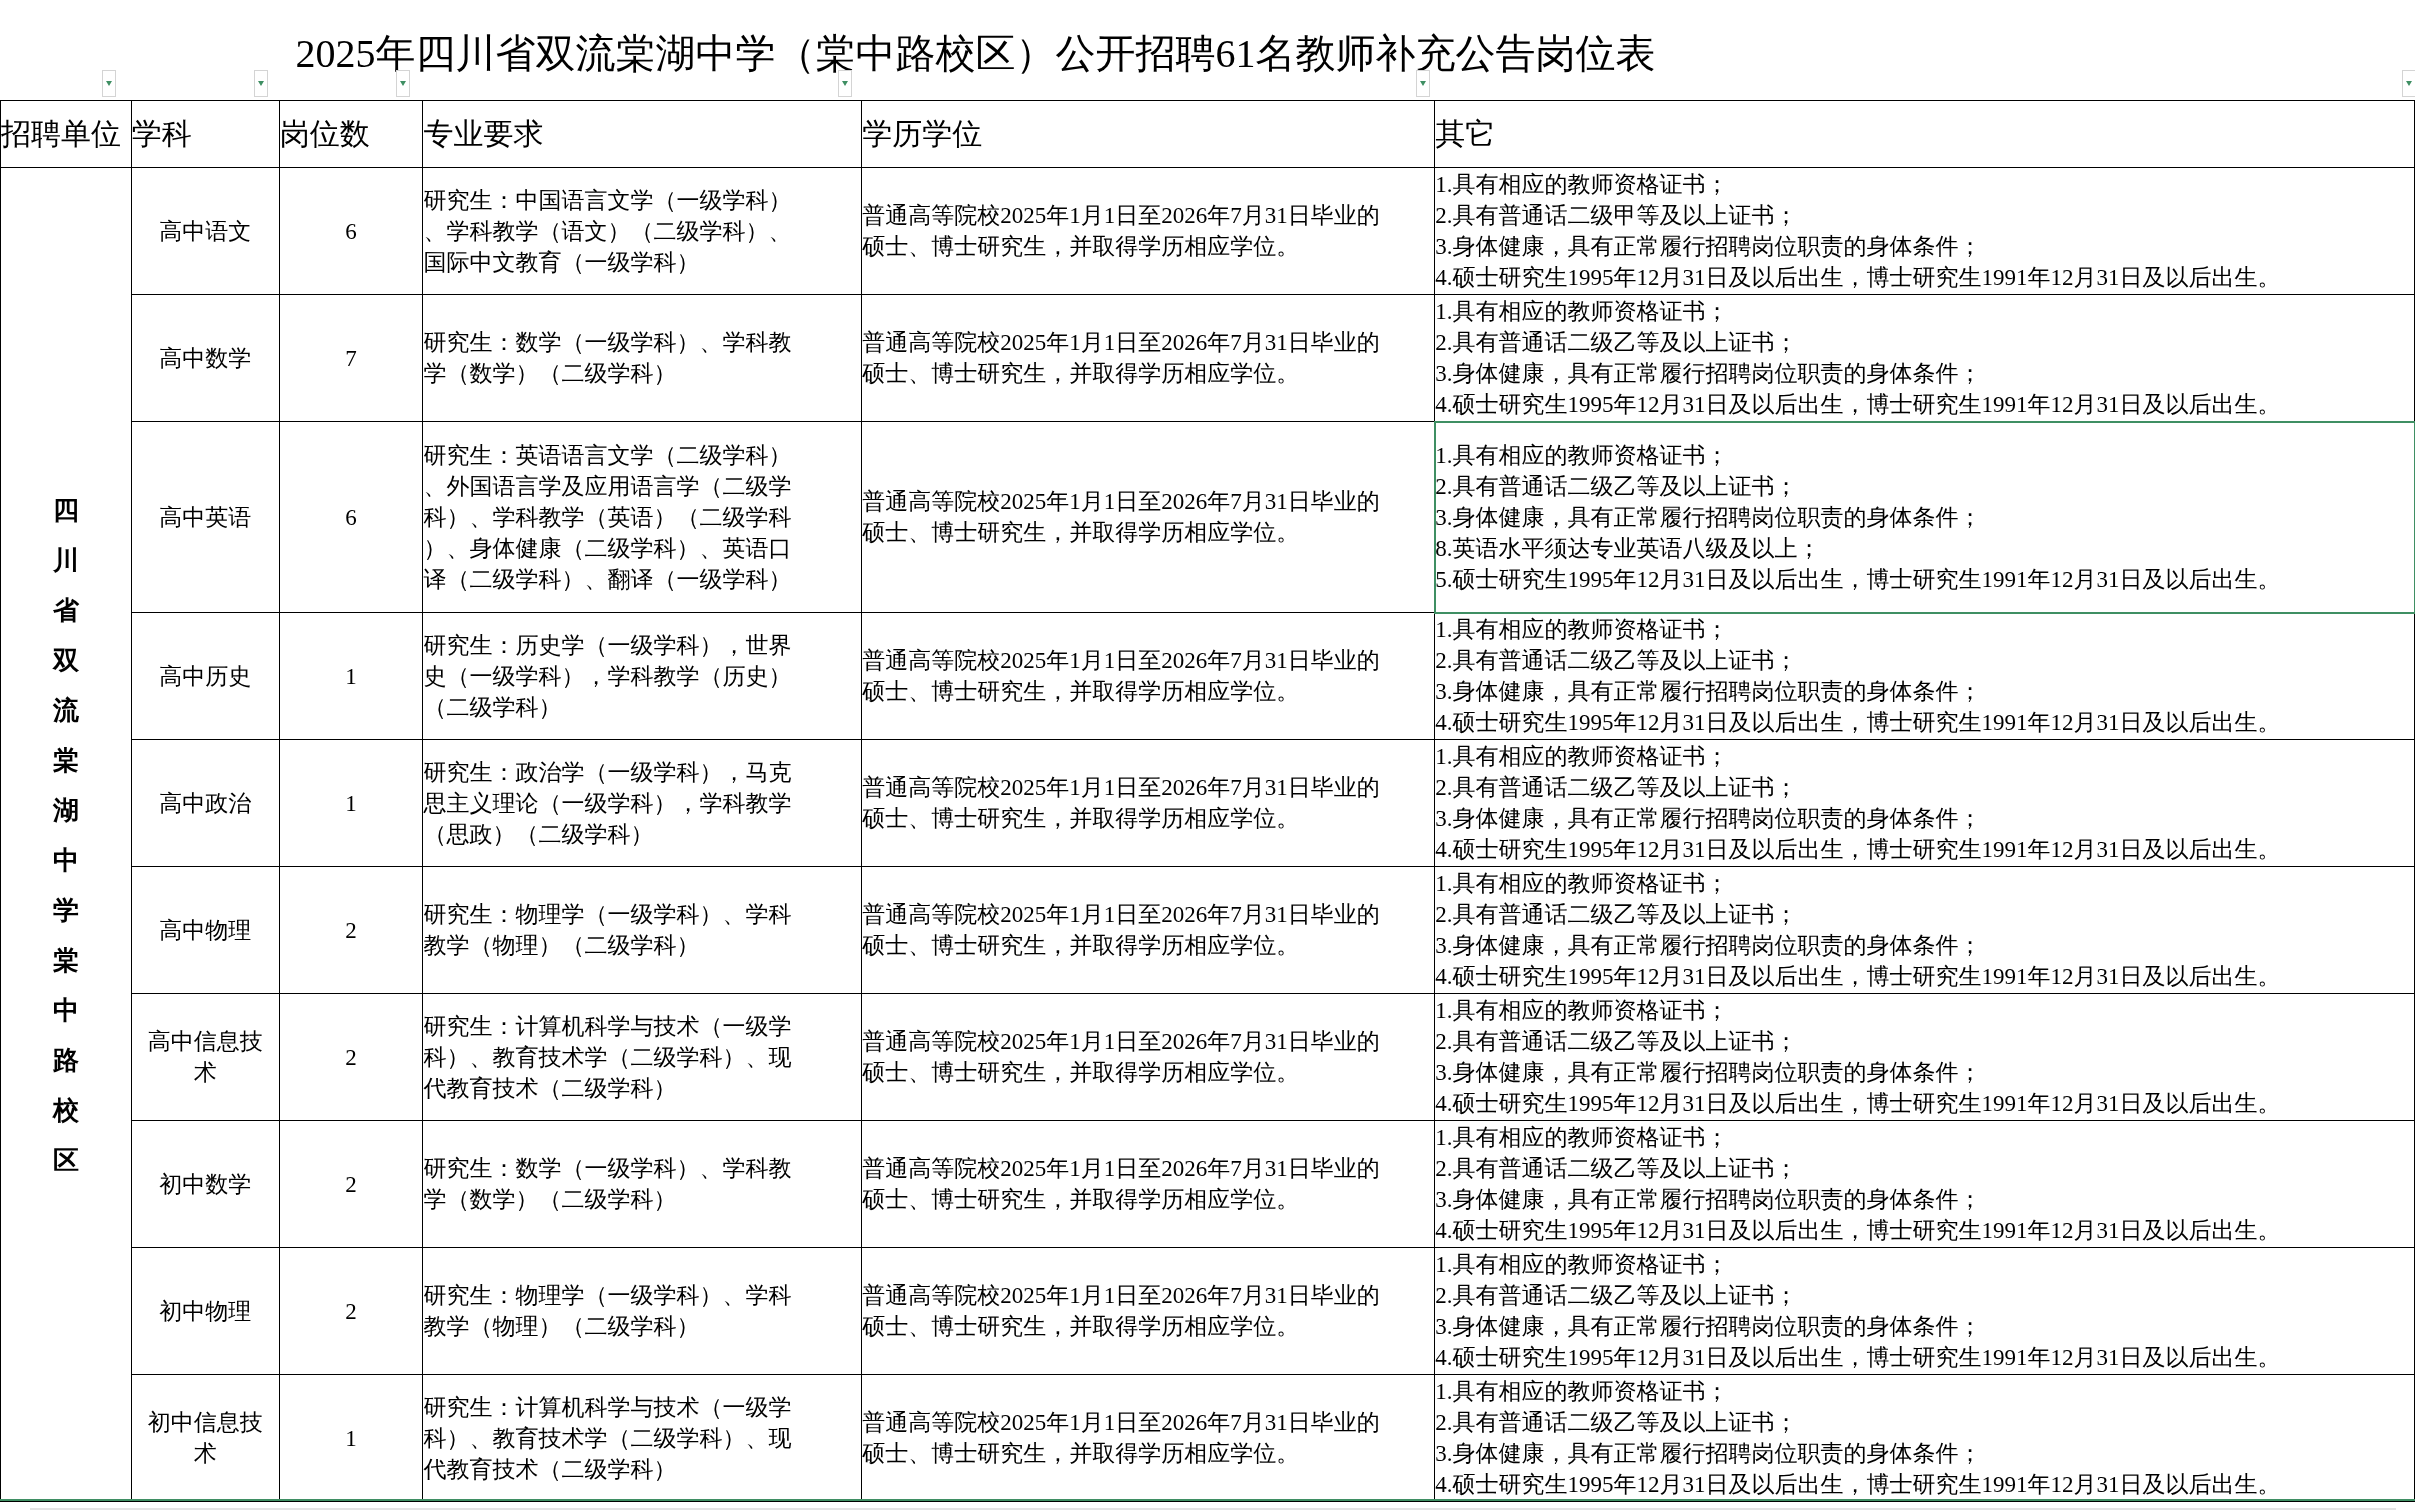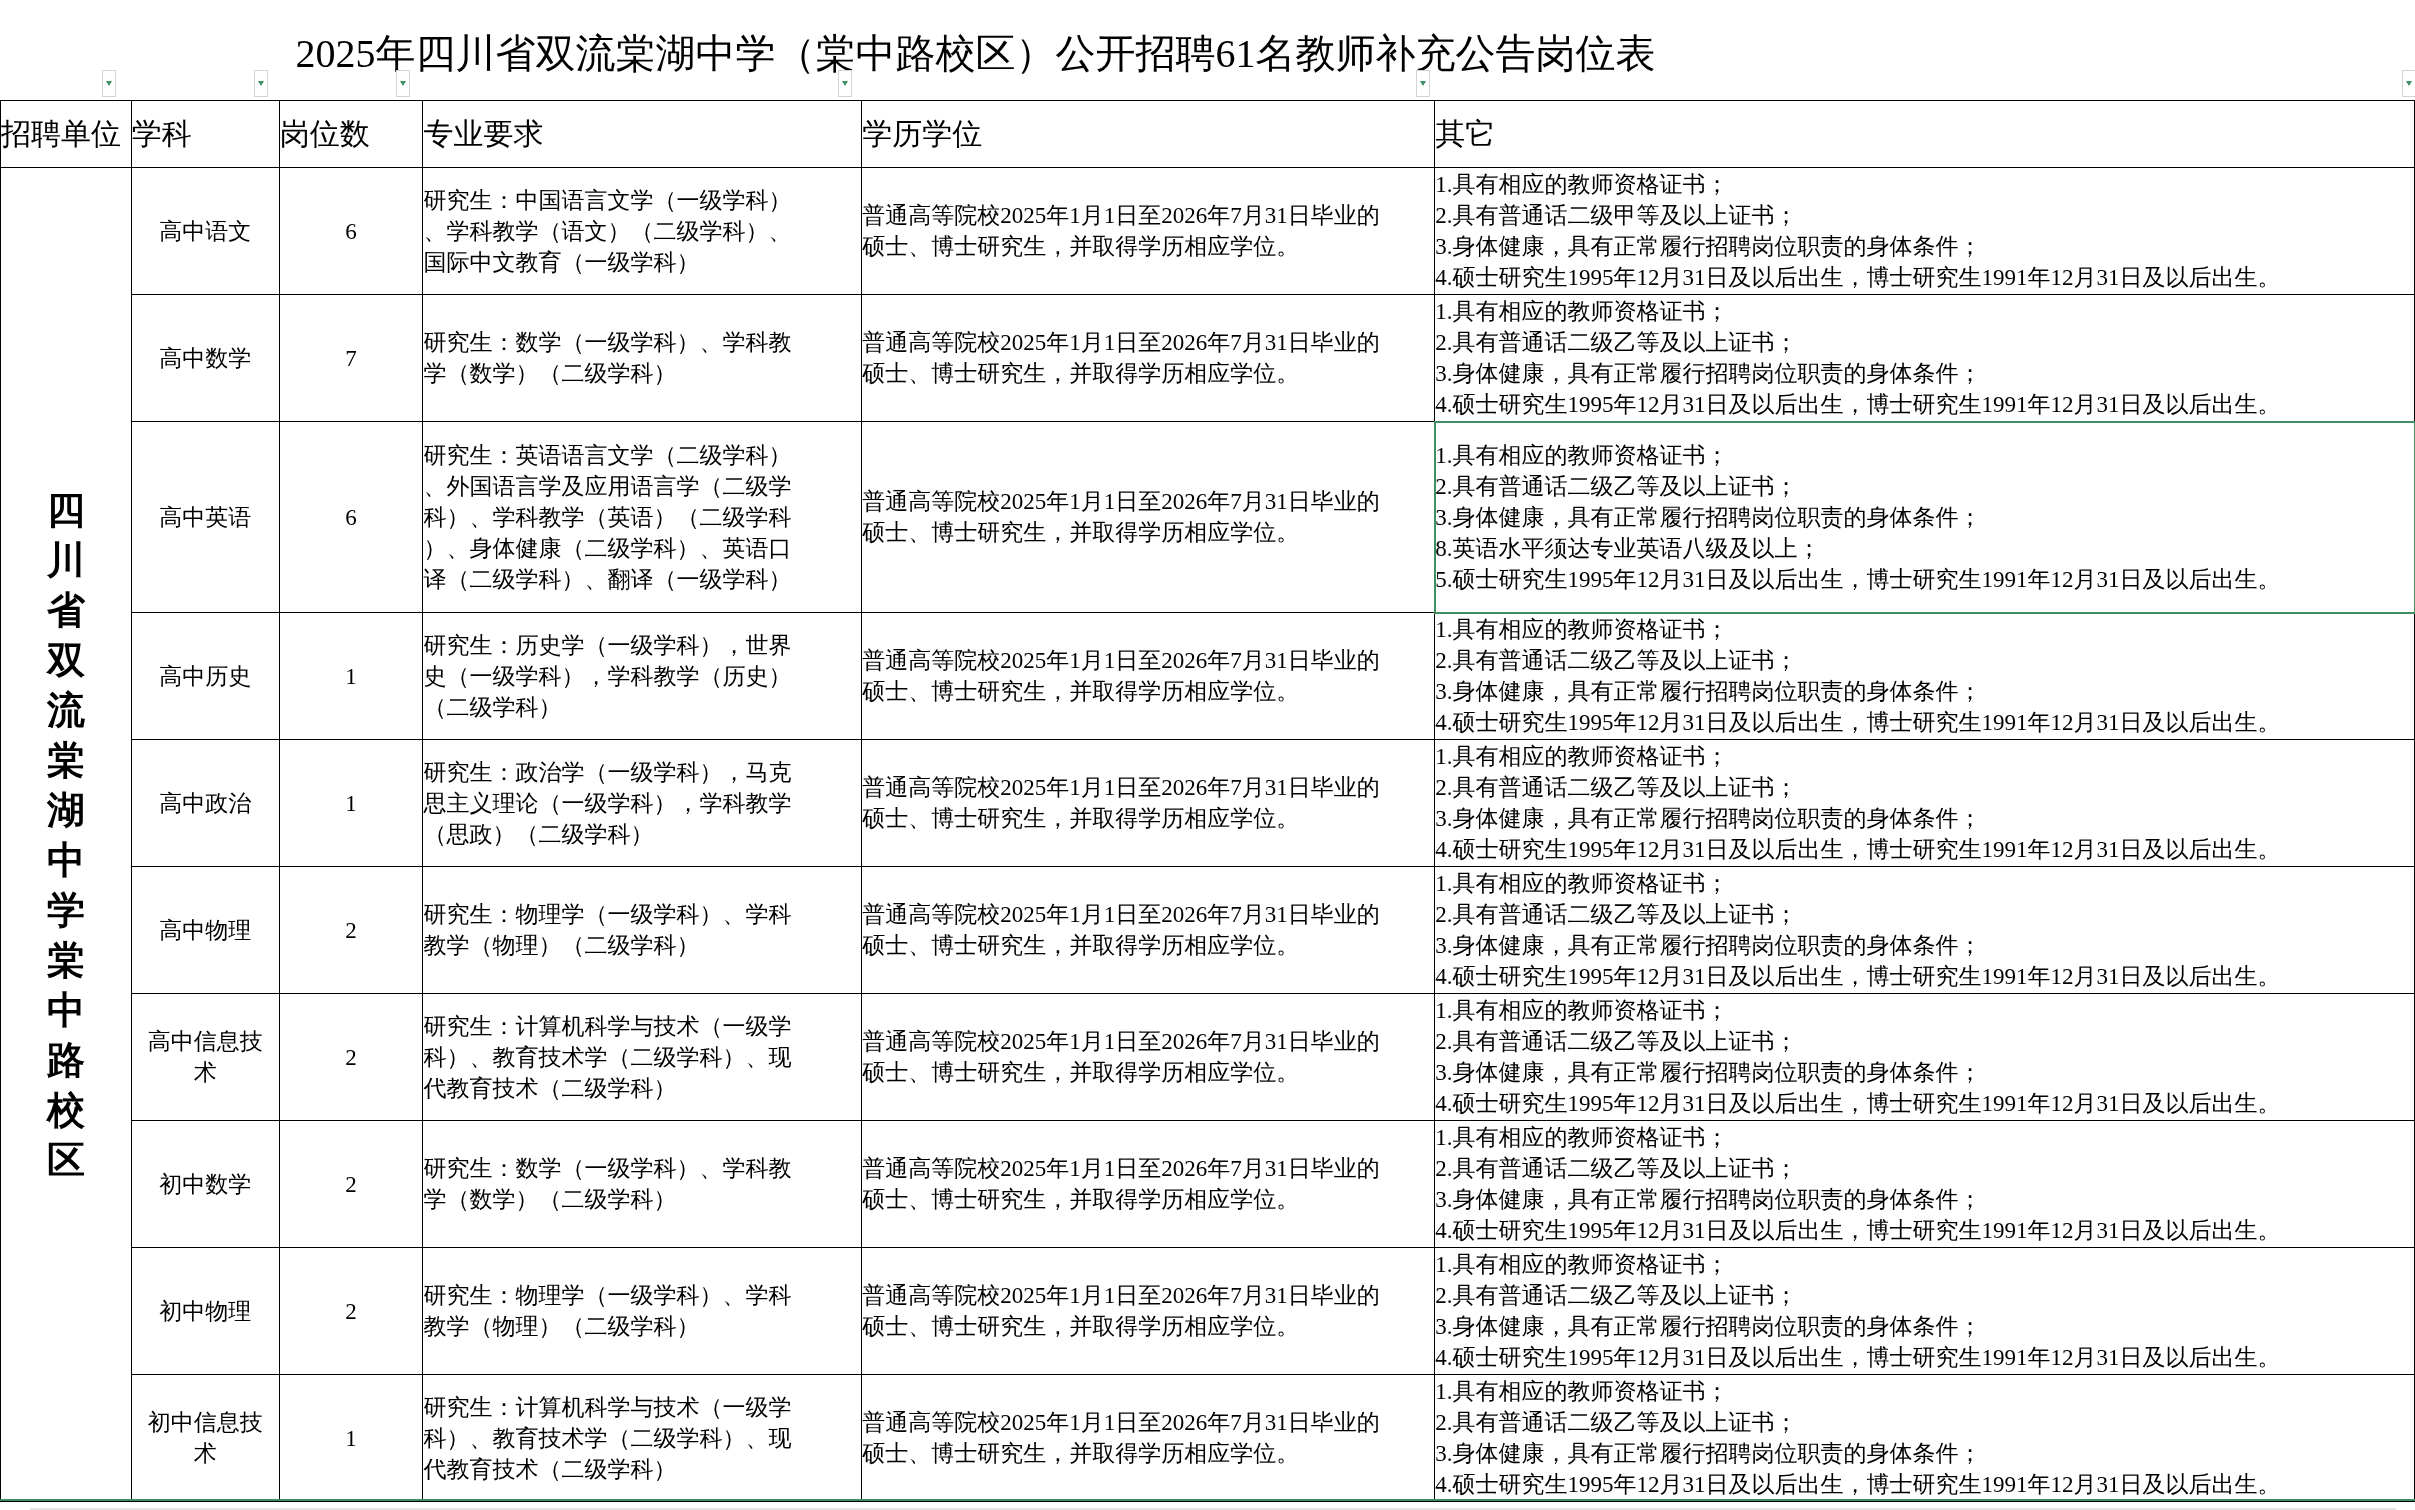--- a/index.html
+++ b/index.html
@@ -11,21 +11,21 @@
       background: #fff; box-sizing: border-box; cursor: pointer; }
     .filter-btn .tri { position: absolute; left: 2.8px; top: 10.4px; width: 0; height: 0;
       border-left: 3.8px solid transparent; border-right: 3.8px solid transparent; border-top: 5.7px solid #3f8f63; }
     table.sheet { position: absolute; left: 0; top: 100px; border-collapse: collapse; table-layout: fixed; }
     table.sheet td, table.sheet th { border: 1.4px solid #000; padding: 0; vertical-align: middle; }
     table.sheet tr:first-child th { border-top: 1.9px solid #000; }
     table.sheet th { font-weight: normal; font-size: 30px; text-align: left; height: 66px; }
     table.sheet td { font-size: 23px; line-height: 31px; }
     td.unit { border-left: none; text-align: center; }
     th.unit-h { border-left: none; }
-    .unit-text { display: inline-block; width: 47px; font-size: 38px; line-height: 50px; font-weight: bold;
+    .unit-text { display: inline-block; width: 47px; font-size: 26px; line-height: 50px; font-weight: bold;
       font-family: "DejaVu Serif", serif; word-break: break-all; text-align: center; }
     td.c-center { text-align: center; }
     td.c-left { text-align: left; padding-left: 5.7px; padding-right: 7.6px; }
     td.other { text-align: left; padding-left: 3.8px; line-height: 32px; border-right: none; }
     th.other-h { border-right: none; }
     td.selected { outline: 2.8px solid #3f8f63; outline-offset: -1.9px; }
     .line { display: block; white-space: nowrap; }
     .freeze-line { position: absolute; left: 0; top: 1499px; width: 2415px; height: 1.9px; background: #3f8f63; }
     .hscroll { position: absolute; left: 30px; top: 1508px; width: 2366px; height: 1.9px; background: #e3e3e3; }
   </style>

